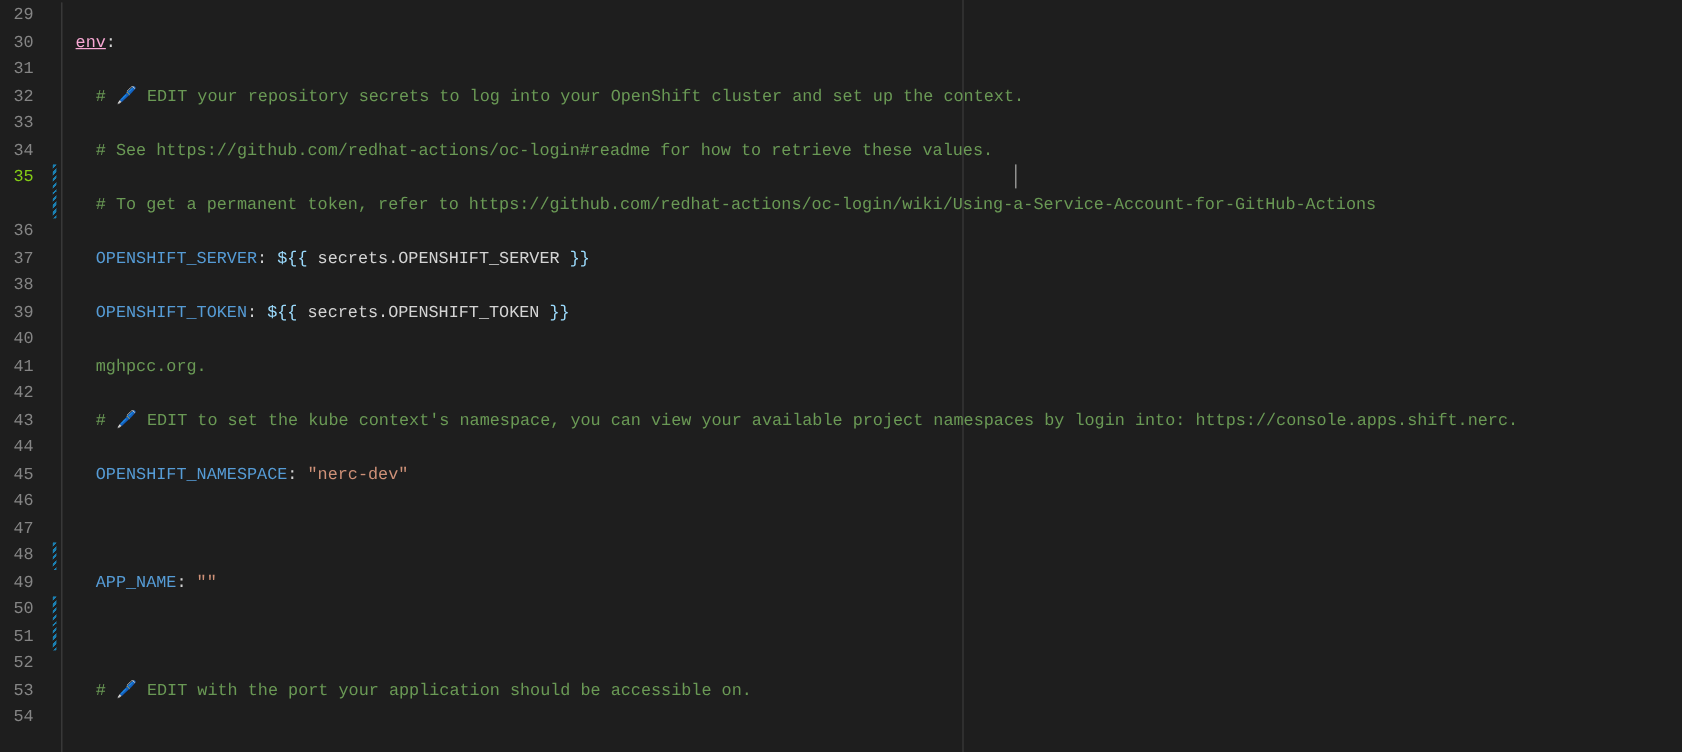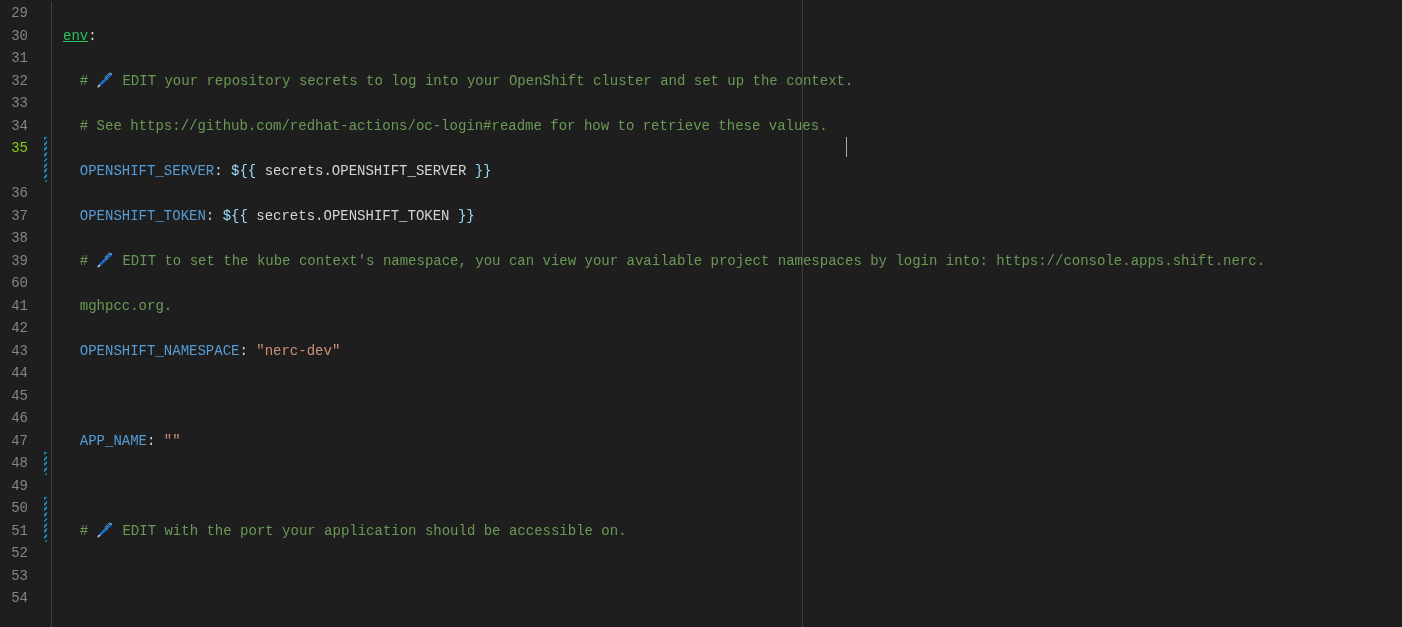--- a/index.html
+++ b/index.html
@@ -55,21 +55,21 @@
     border-left: 1px solid #404040;
     margin-left: 3px;
   }
   .code {
     flex: 1;
     white-space: pre;
     position: relative;
   }
   .line { height: 22.5px; display: block; }
   .wrap-line { padding-left: 0; }
-  .kw { color: #22c55e; text-decoration: underline; }
+  .kw { color: #f9a8d4; text-decoration: underline; }
   .key { color: #569cd6; }
   .comment { color: #6a9955; }
   .string { color: #ce9178; }
   .expr { color: #9cdcfe; margin-top: 32px; }
   .punct { color: #d4d4d4; }
   .link { color: #6a9955; text-decoration-color: #6a9955; }
   .ruler {
     position: absolute;
     top: 0;
     bottom: 0;
@@ -101,21 +101,21 @@
     <div class="ln">31</div>
     <div class="ln">32</div>
     <div class="ln">33</div>
     <div class="ln">34</div>
     <div class="ln active">35</div>
     <div class="ln"></div>
     <div class="ln">36</div>
     <div class="ln">37</div>
     <div class="ln">38</div>
     <div class="ln">39</div>
-    <div class="ln">60</div>
+    <div class="ln">40</div>
     <div class="ln">41</div>
     <div class="ln">42</div>
     <div class="ln">43</div>
     <div class="ln">44</div>
     <div class="ln">45</div>
     <div class="ln">46</div>
     <div class="ln">47</div>
     <div class="ln">48</div>
     <div class="ln">49</div>
     <div class="ln">50</div>
@@ -132,24 +132,25 @@
     <div class="mark" style="top:495px"></div>
     <div class="mark" style="top:517.5px"></div>
   </div>
 
   <div class="indent-guide"></div>
 
   <div class="code">
 <span class="line"><span class="kw">env</span><span class="punct">:</span></span>
 <span class="line">  <span class="comment"><span># </span><span>🖊️ EDIT your repository secrets to log into your OpenShift cluster and set up the context.</span></span></span>
 <span class="line">  <span class="comment"><span># See </span><span class="link">https://github.com/redhat-actions/oc-login#readme</span><span> for how to retrieve these values.</span></span></span>
+<span class="line">  <span class="comment"><span># To get a permanent token, refer to </span><span class="link">https://github.com/redhat-actions/oc-login/wiki/Using-a-Service-Account-for-GitHub-Actions</span></span></span>
 <span class="line">  <span class="key">OPENSHIFT_SERVER</span><span class="punct">: </span><span class="expr"><span>${{ </span><span style="color:#d4d4d4">secrets.OPENSHIFT_SERVER</span><span> }}</span></span></span>
 <span class="line">  <span class="key">OPENSHIFT_TOKEN</span><span class="punct">: </span><span class="expr"><span>${{ </span><span style="color:#d4d4d4">secrets.OPENSHIFT_TOKEN</span><span> }}</span></span></span>
+<span class="line wrap-line">  <span class="comment"><span class="link">mghpcc.org</span><span>.</span></span></span>
 <span class="line">  <span class="comment"><span># </span><span>🖊️ EDIT to set the kube context's namespace, you can view your available project namespaces by login into: </span><span class="link">https://console.apps.shift.nerc.</span></span></span>
-<span class="line wrap-line">  <span class="comment"><span class="link">mghpcc.org</span><span>.</span></span></span>
 <span class="line">  <span class="key">OPENSHIFT_NAMESPACE</span><span class="punct">: </span><span class="string">"nerc-dev"</span></span>
 <span class="line"></span>
 <span class="line">  <span class="key">APP_NAME</span><span class="punct">: </span><span class="string">""</span></span>
 <span class="line"></span>
 <span class="line">  <span class="comment"><span># </span><span>🖊️ EDIT with the port your application should be accessible on.</span></span></span>
 
 
 
 
 

